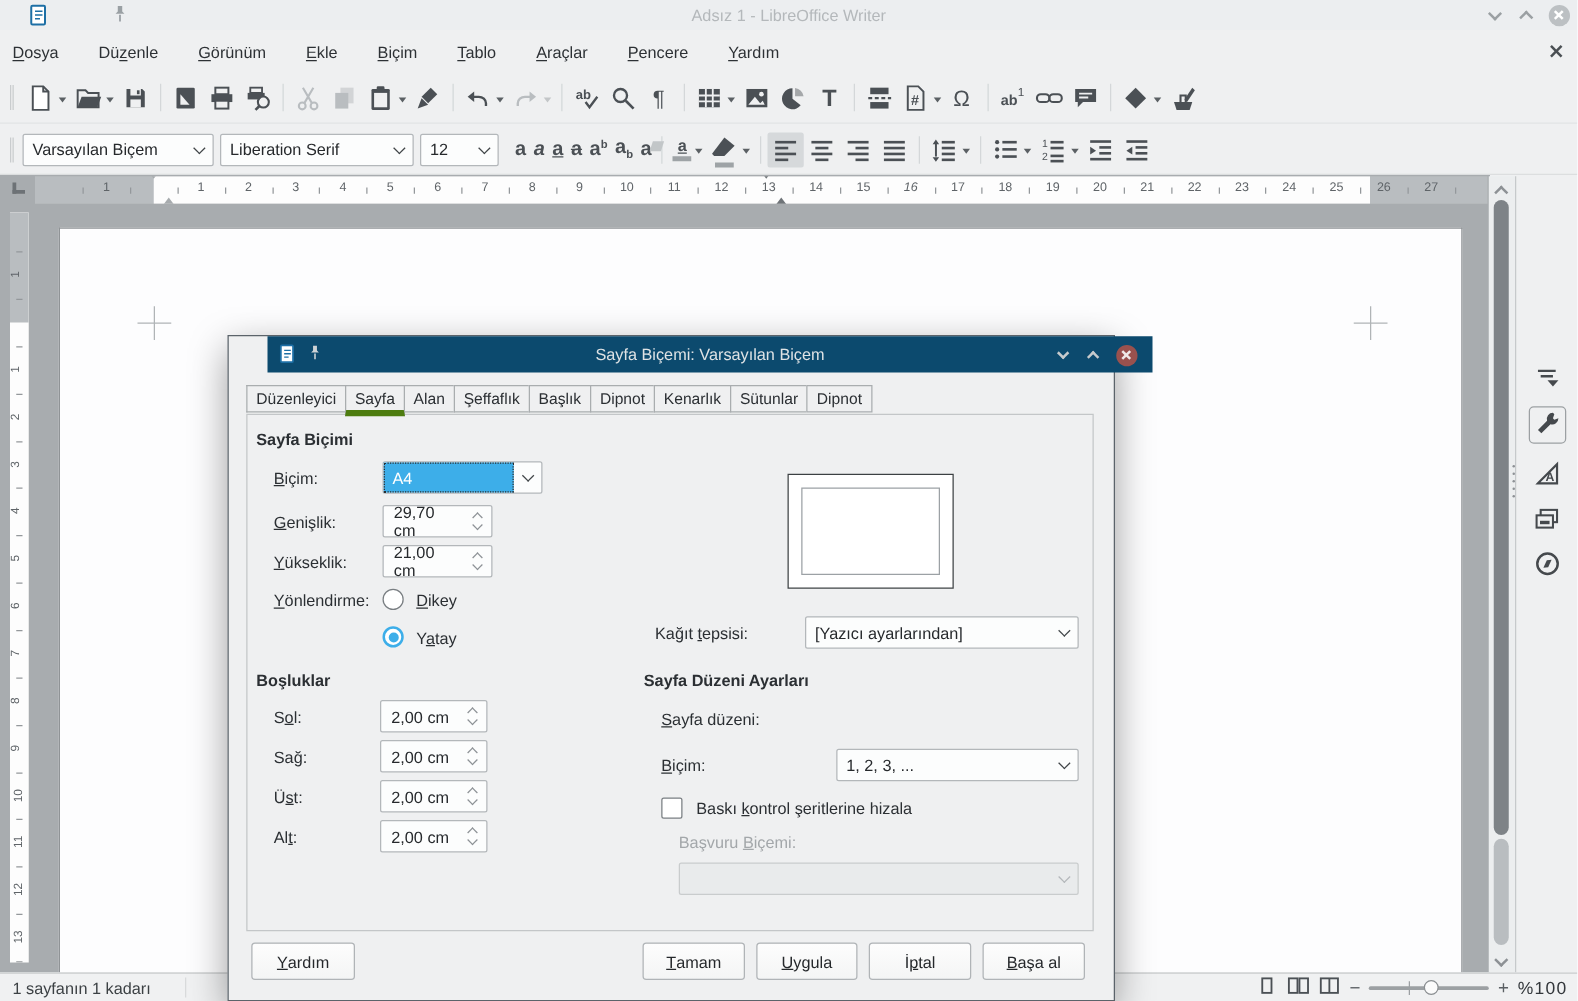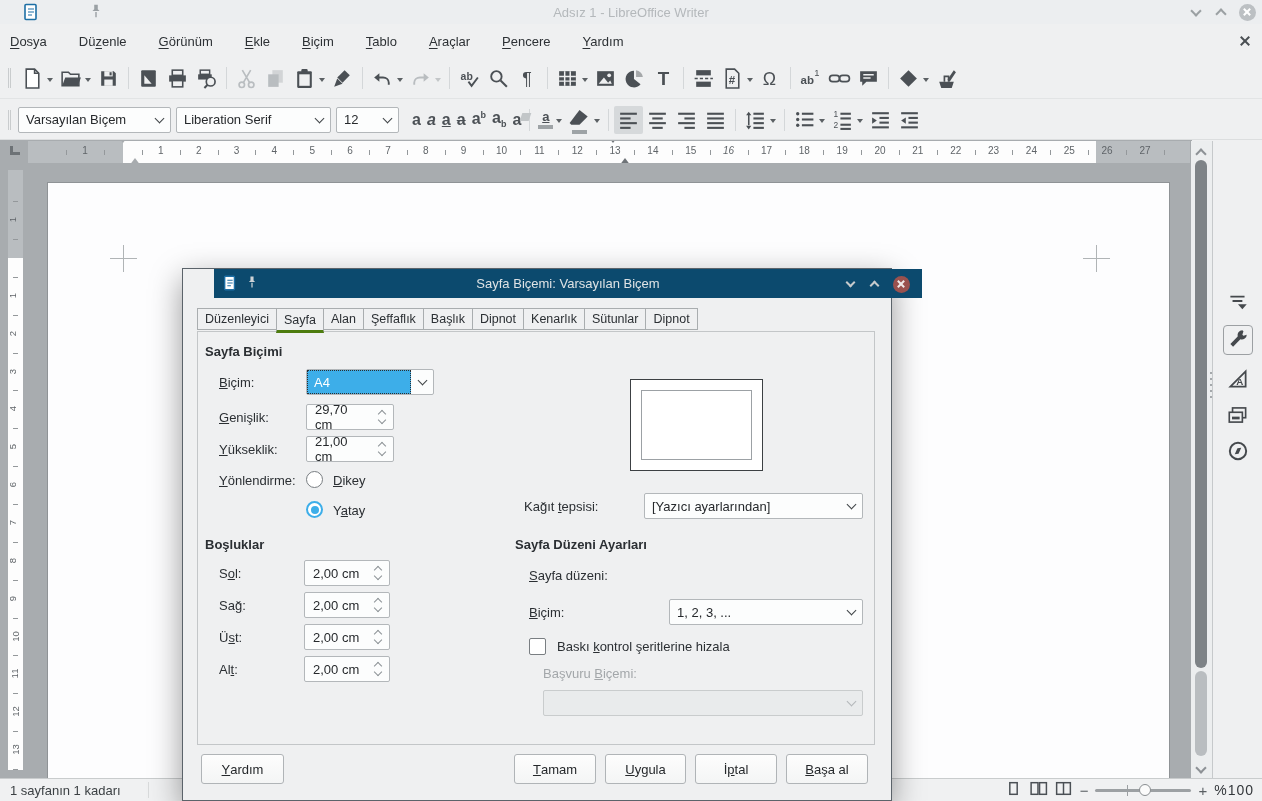--- a/index.html
+++ b/index.html
@@ -116,21 +116,21 @@
   .dlg-ctl .chev { border-color:#c6cacc; width:7px; height:7px; }
   .dlg-close { width:17px; height:17px; border-radius:50%; background:#99514e; position:relative; }
   .dlg-close i { position:absolute; left:50%; top:50%; width:9px; height:2px; background:#efe9e8; }
   .dlg-close i:first-child { transform:translate(-50%,-50%) rotate(45deg); }
   .dlg-close i:last-child { transform:translate(-50%,-50%) rotate(-45deg); }
 
   .dlg-frame { position:absolute; left:14px; top:62px; width:678px; height:414px; border:1px solid #c3c6c8; }
   .tabs { position:absolute; left:14px; top:39px; height:24px; display:flex; align-items:flex-start; z-index:2; }
   .tab { height:22px; padding:0 7px; display:flex; align-items:center; font-size:12.5px; color:#2b2f33; border:1px solid #a9adaf; border-right:none; background:#eff0f1; }
   .tab:last-child { border-right:1px solid #a9adaf; }
-  .tab.active { height:25px; border-bottom:3px solid #4d7c0f; margin-bottom:-1px; border-right:1px solid #a9adaf; }
+  .tab.active { height:25px; border-bottom:5px solid #4d7c0f; margin-bottom:-1px; border-right:1px solid #a9adaf; }
   .tab.active + .tab { border-left:none; }
 
   .sec-title { position:absolute; font-weight:bold; color:#2b2f33; }
   .dlg-label { position:absolute; color:#2b2f33; white-space:nowrap; }
   .dlg-label.disabled { color:#a3a7aa; }
   .spin { position:absolute; }
   .spin .val { flex:1; padding:0 8px; }
   .spin .arrs { width:15px; display:flex; flex-direction:column; align-items:center; gap:4px; margin-right:4px; }
   .sarr { width:6px; height:6px; border-left:1.6px solid #8d9296; border-bottom:1.6px solid #8d9296; }
   .sarr.up { transform:rotate(135deg); margin-bottom:-2px; }

